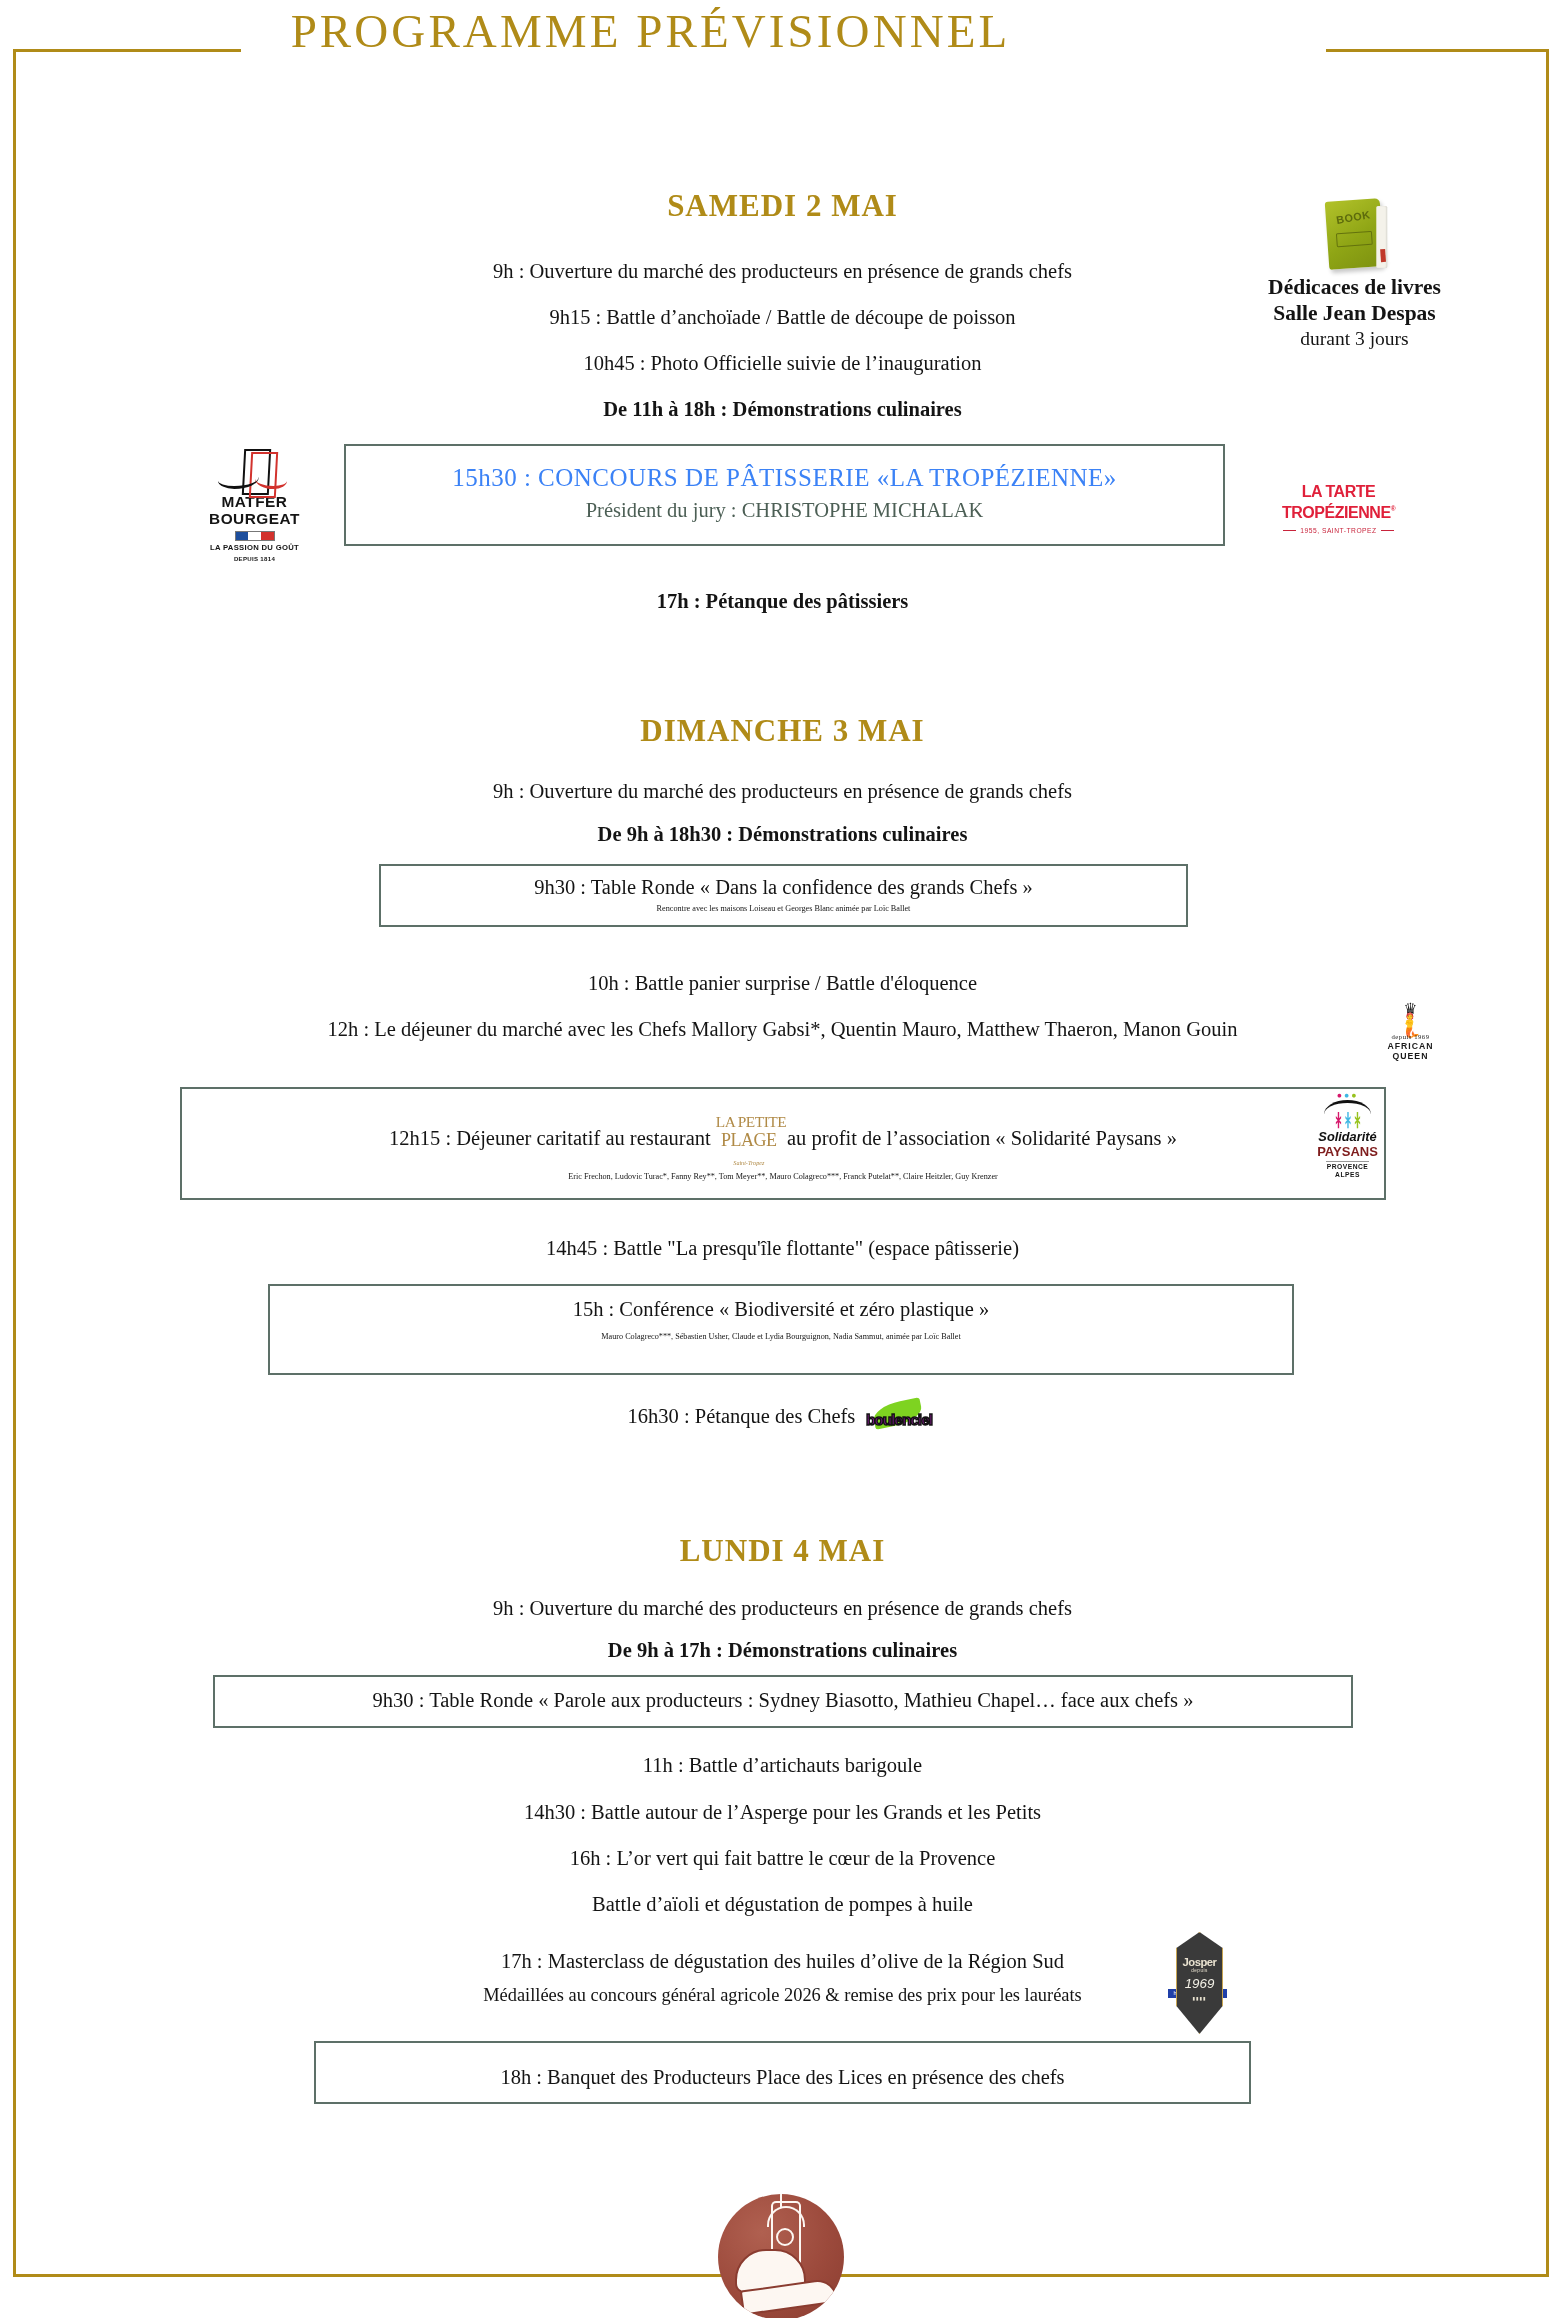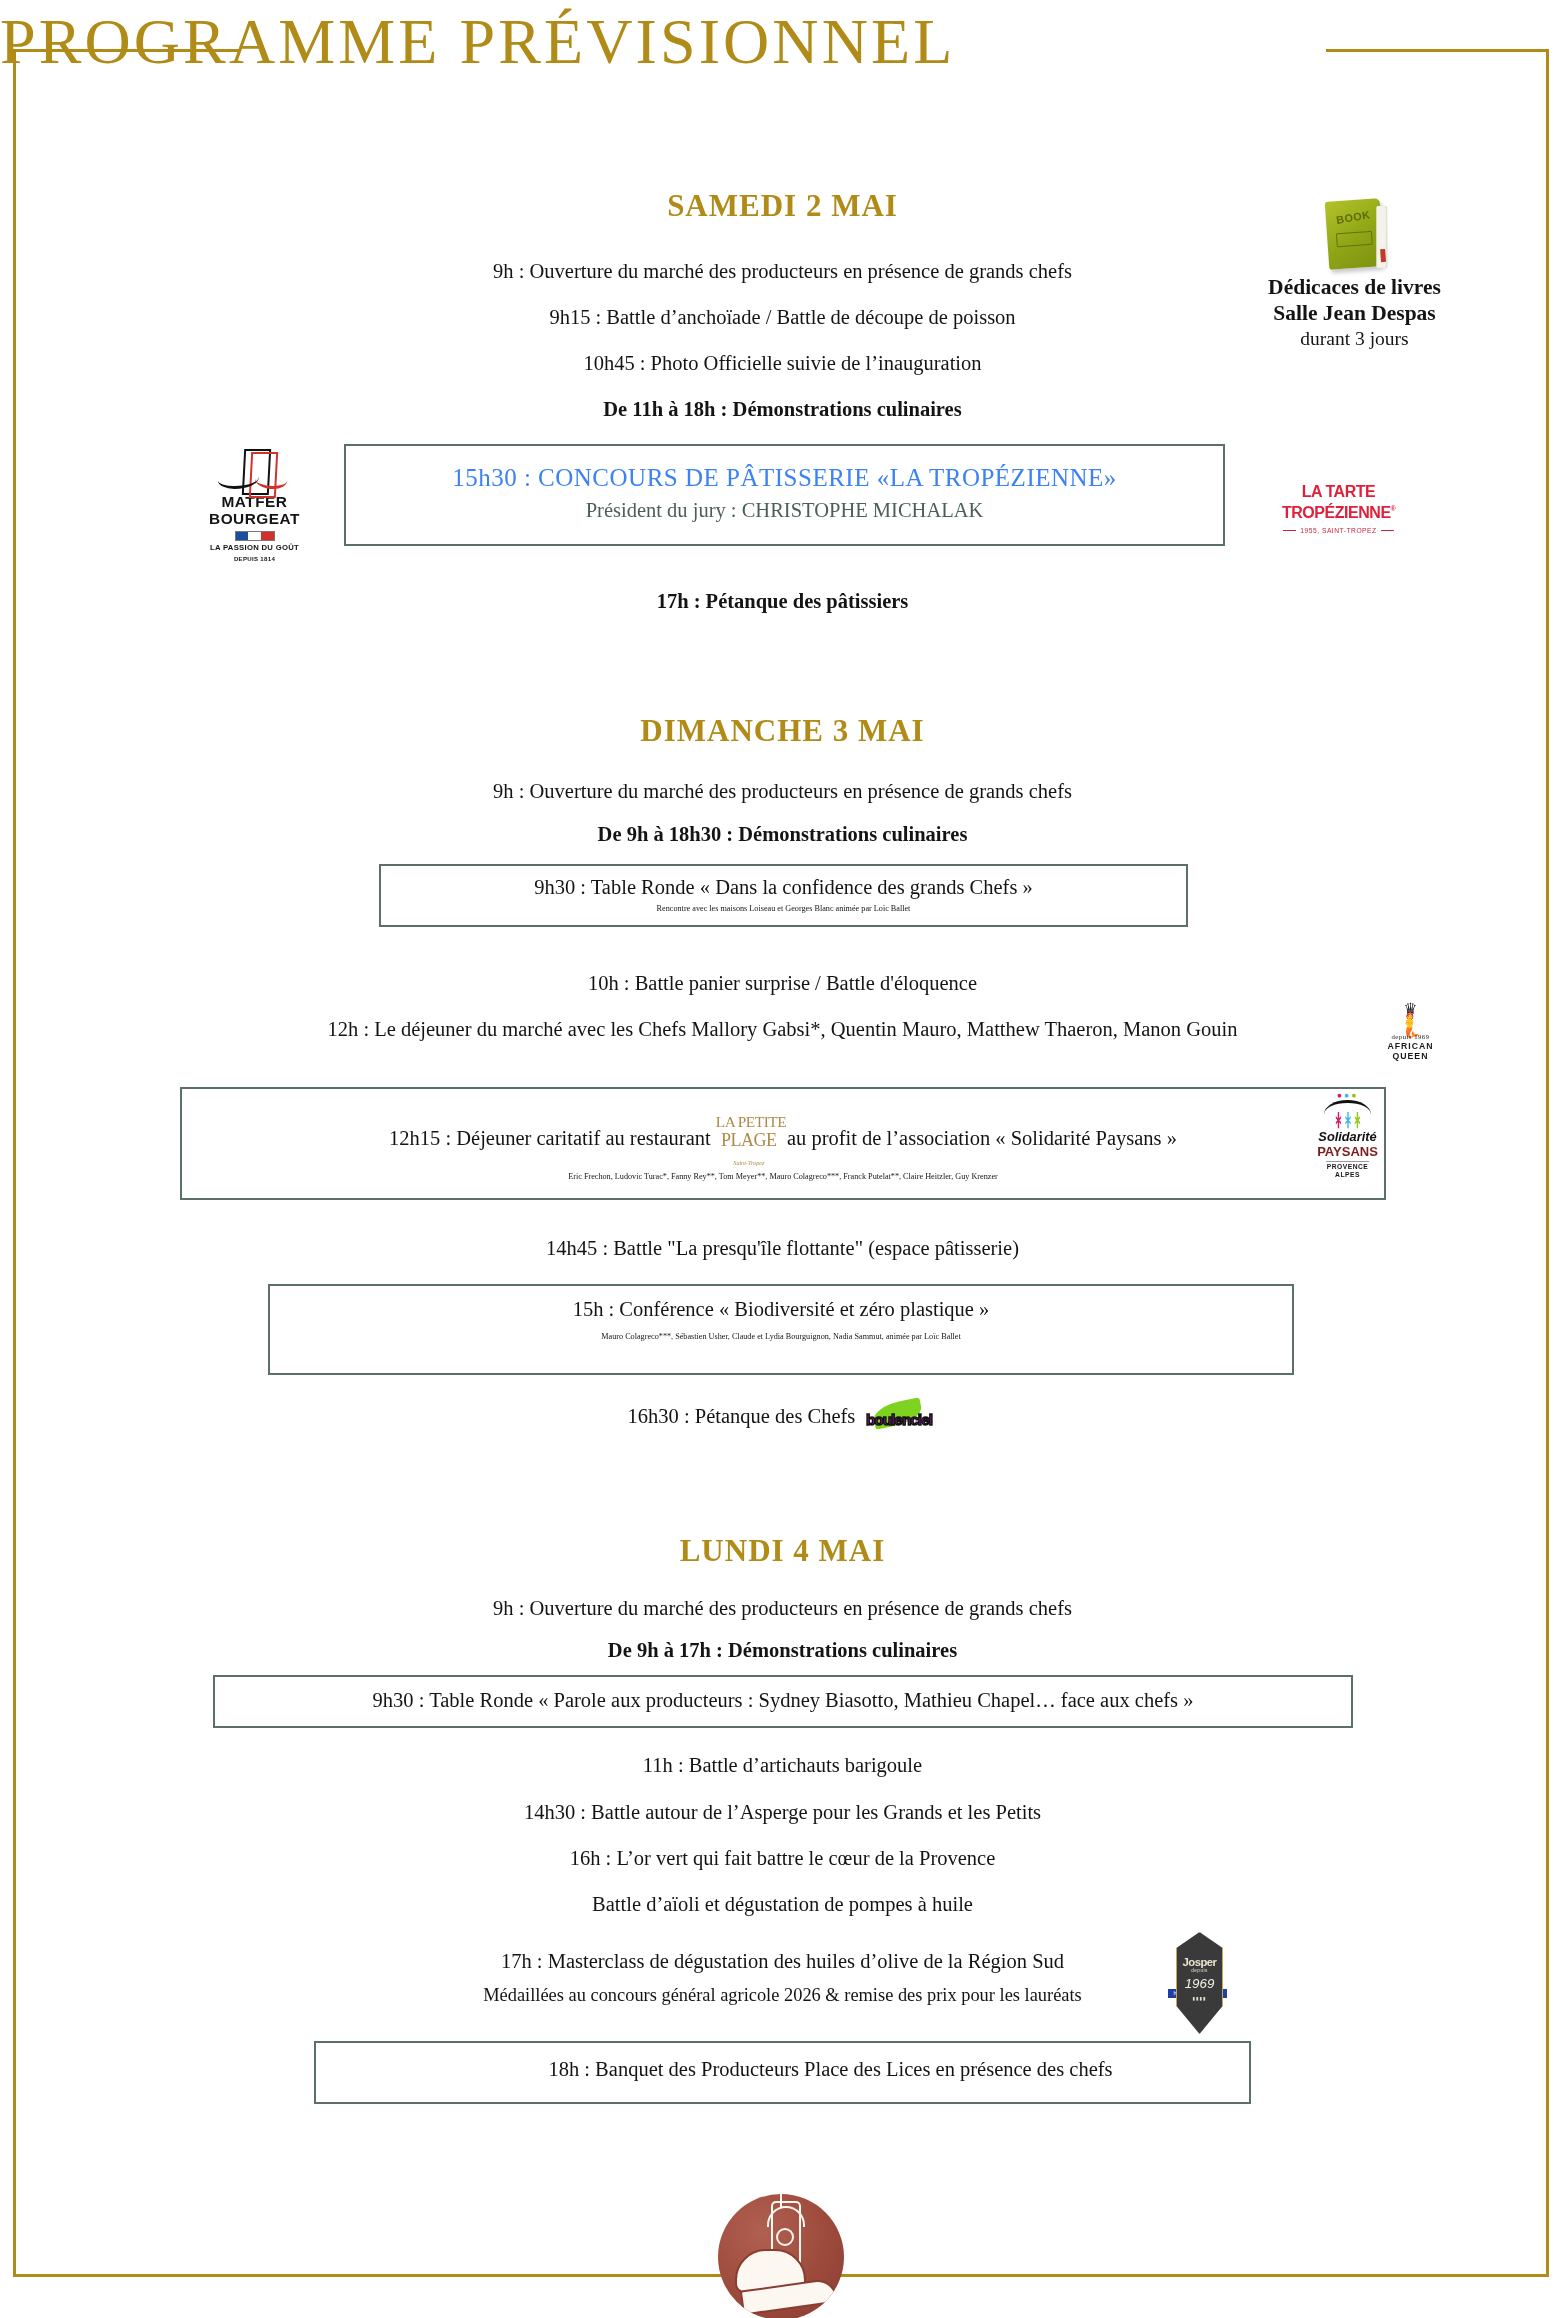--- a/index.html
+++ b/index.html
@@ -13,23 +13,23 @@
   .frame{
     position:absolute;left:13.3px;top:49px;width:1536px;height:2228px;
     border:3.6px solid #b08b18;box-sizing:border-box;pointer-events:none;
   }
   .frame-gap{
     position:absolute;left:241px;top:41px;width:1085px;height:20.5px;background:#ffffff;
   }
 
   
   .title{
-    position:absolute;left:0;top:4.1px;width:1301px;text-align:left;
+    position:absolute;left:0;top:4.1px;width:1301px;text-align:center;
     font-family:"Liberation Serif","DejaVu Serif",serif;
-    font-size:64px;letter-spacing:3.1px;font-weight:400;color:#b08b18;
+    font-size:47px;letter-spacing:3.1px;font-weight:400;color:#b08b18;
     line-height:1.18;white-space:nowrap;
   }
 
   
   .sheet{position:absolute;left:0;top:0;width:1565px;height:2319px;}
 
   .day{
     position:absolute;left:0;width:1565px;text-align:center;
     font-size:31px;font-weight:700;color:#b08b18;letter-spacing:1px;
   }
@@ -366,21 +366,21 @@
     <div class="f1">FRANCE</div>
     <div class="chev">
         <i></i>
         <i></i>
       </div>
     <div class="f2">Olive</div>
     <div class="f3">huiles-et-olives.fr</div>
   </div>
 
   <div class="box" style="left:314px;top:2041px;width:937px;height:63px;">
-    <div class="bl b" style="top:15px;font-size:20.5px;margin-left:48px;">18h : Banquet des Producteurs  Place des Lices en présence des chefs</div>
+    <div class="bl b" style="top:23px;font-size:20.5px;">18h : Banquet des Producteurs  Place des Lices en présence des chefs</div>
   </div>
 
   <div class="logo josper" style="left:1176px;top:1932px;">
     <div class="sh">
       <div class="j1">Josper</div>
       <div class="j2">depuis</div>
       <div class="j3">1969</div>
       <div class="j4">▮▮▮▮</div>
     </div>
   </div>

